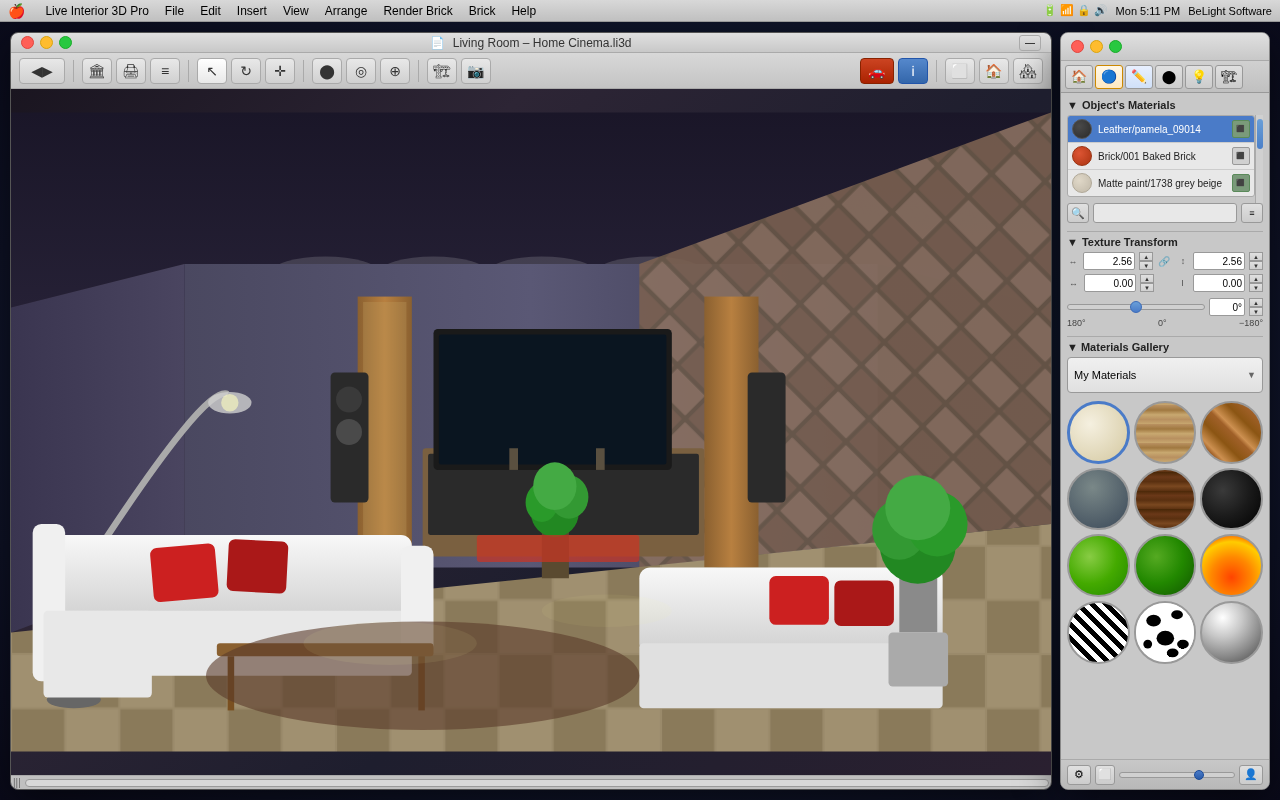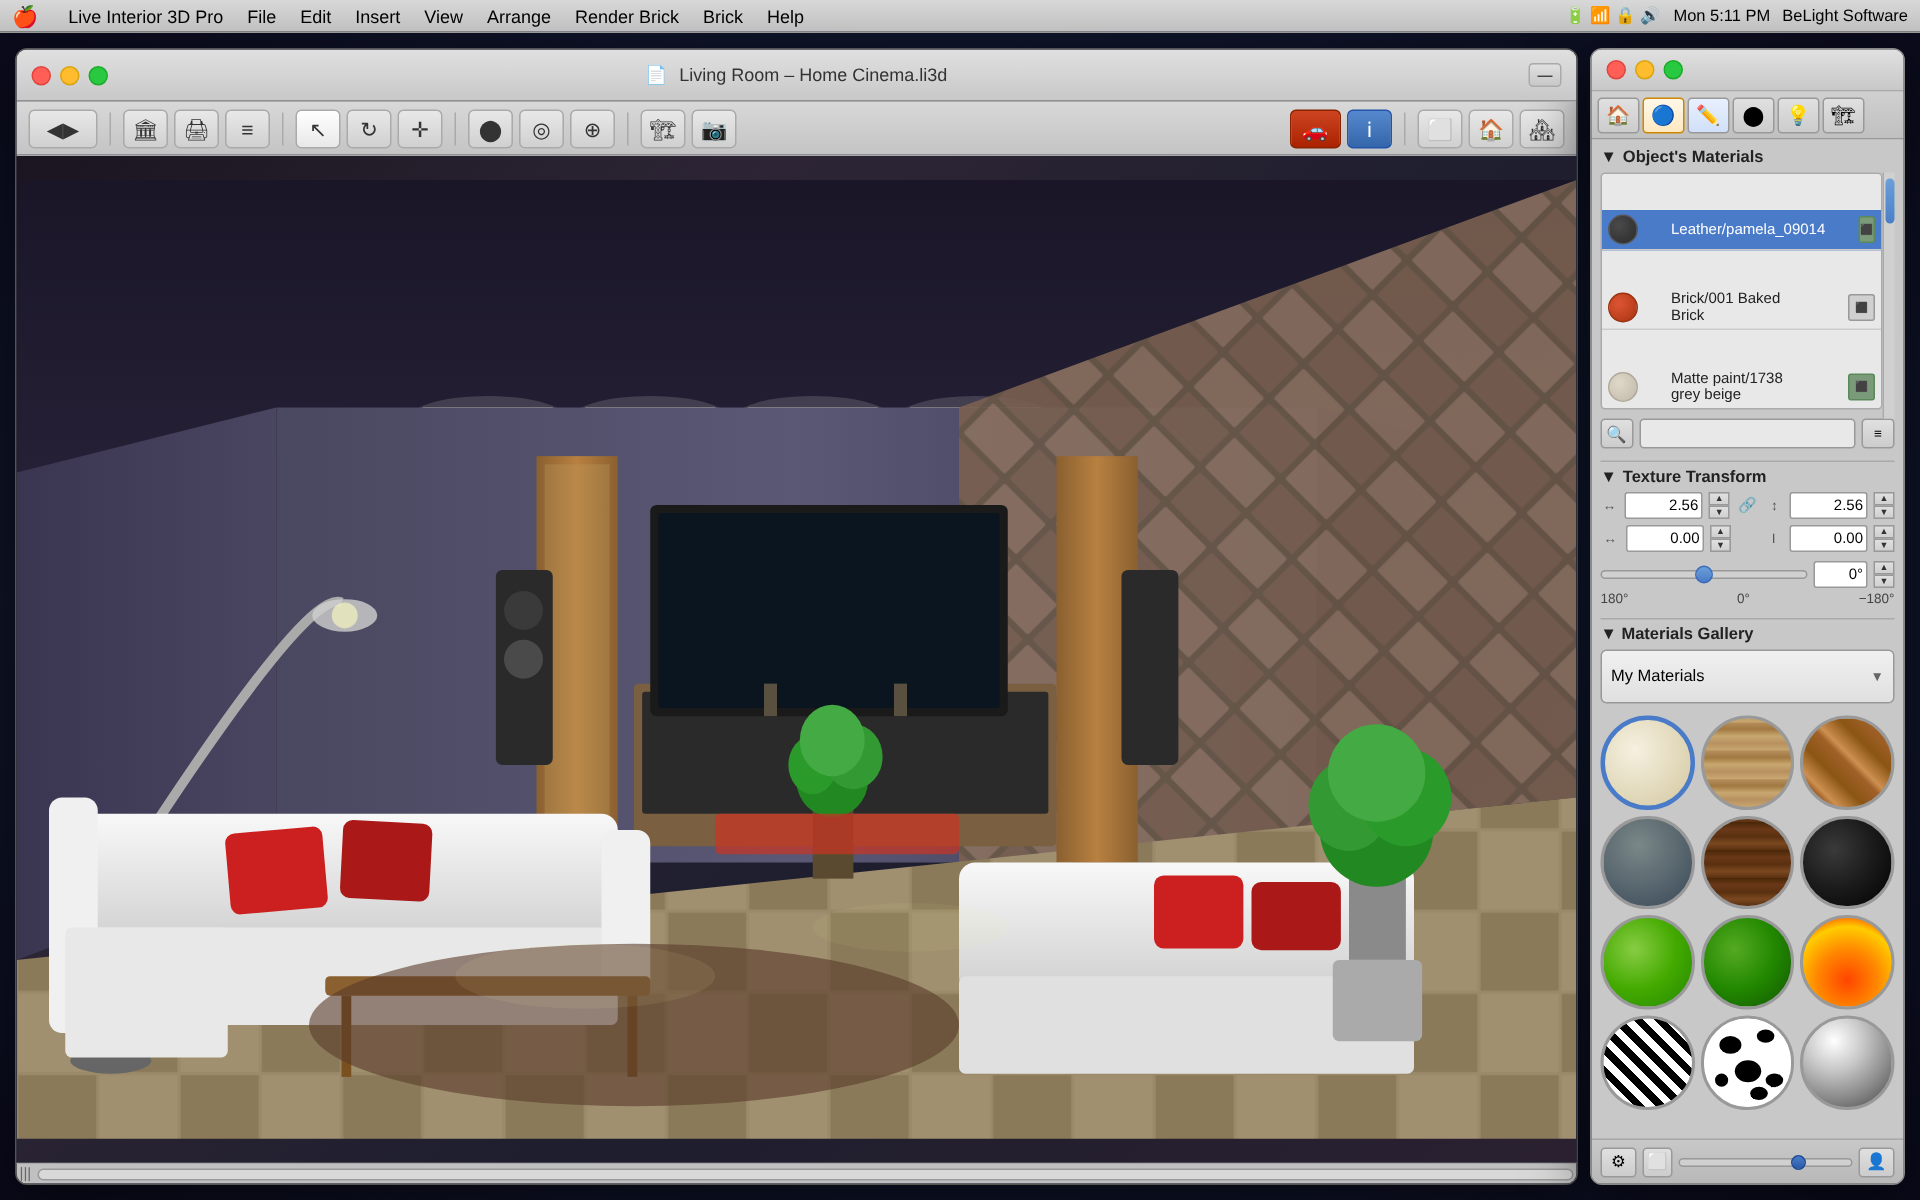--- a/index.html
+++ b/index.html
@@ -59,21 +59,21 @@
       border-radius: 8px;
       overflow: hidden;
       box-shadow: 0 10px 40px rgba(0,0,0,0.6);
       display: flex;
       flex-direction: column;
       border: 1px solid #555;
     }
 
     
     .window-titlebar {
-      height: 35px;
+      height: 20px;
       background: linear-gradient(to bottom, #e0e0e0, #c8c8c8);
       display: flex;
       align-items: center;
       padding: 0 10px;
       border-bottom: 1px solid #aaa;
       position: relative;
     }
     .traffic-lights {
       display: flex;
       gap: 6px;
@@ -239,26 +239,25 @@
       background: #e8e8e8;
       border: 1px solid #aaa;
       border-radius: 3px;
       margin-bottom: 6px;
       overflow: hidden;
     }
     .material-item {
       display: flex;
       align-items: center;
       padding: 3px 4px;
-      gap: 22px;
+      gap: 6px;
       cursor: pointer;
       border-bottom: 1px solid #ccc;
       font-size: 10px;
       color: #222;
-      margin-top: 24px;
     }
     .material-item:last-child { border-bottom: none; }
     .material-item.selected { background: #4a7bc8; color: white; }
     .material-swatch {
       width: 20px;
       height: 20px;
       border-radius: 50%;
       border: 1px solid #888;
       flex-shrink: 0;
     }

